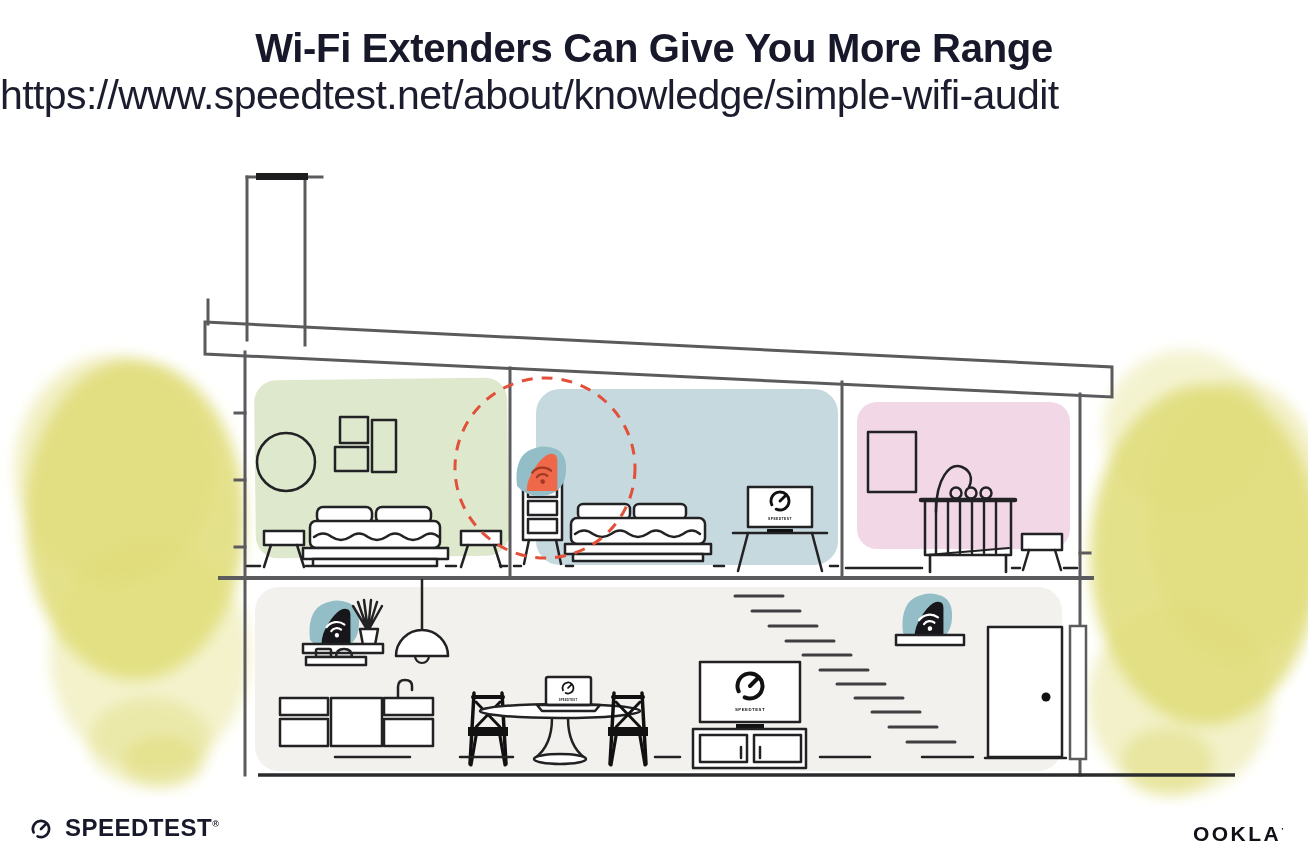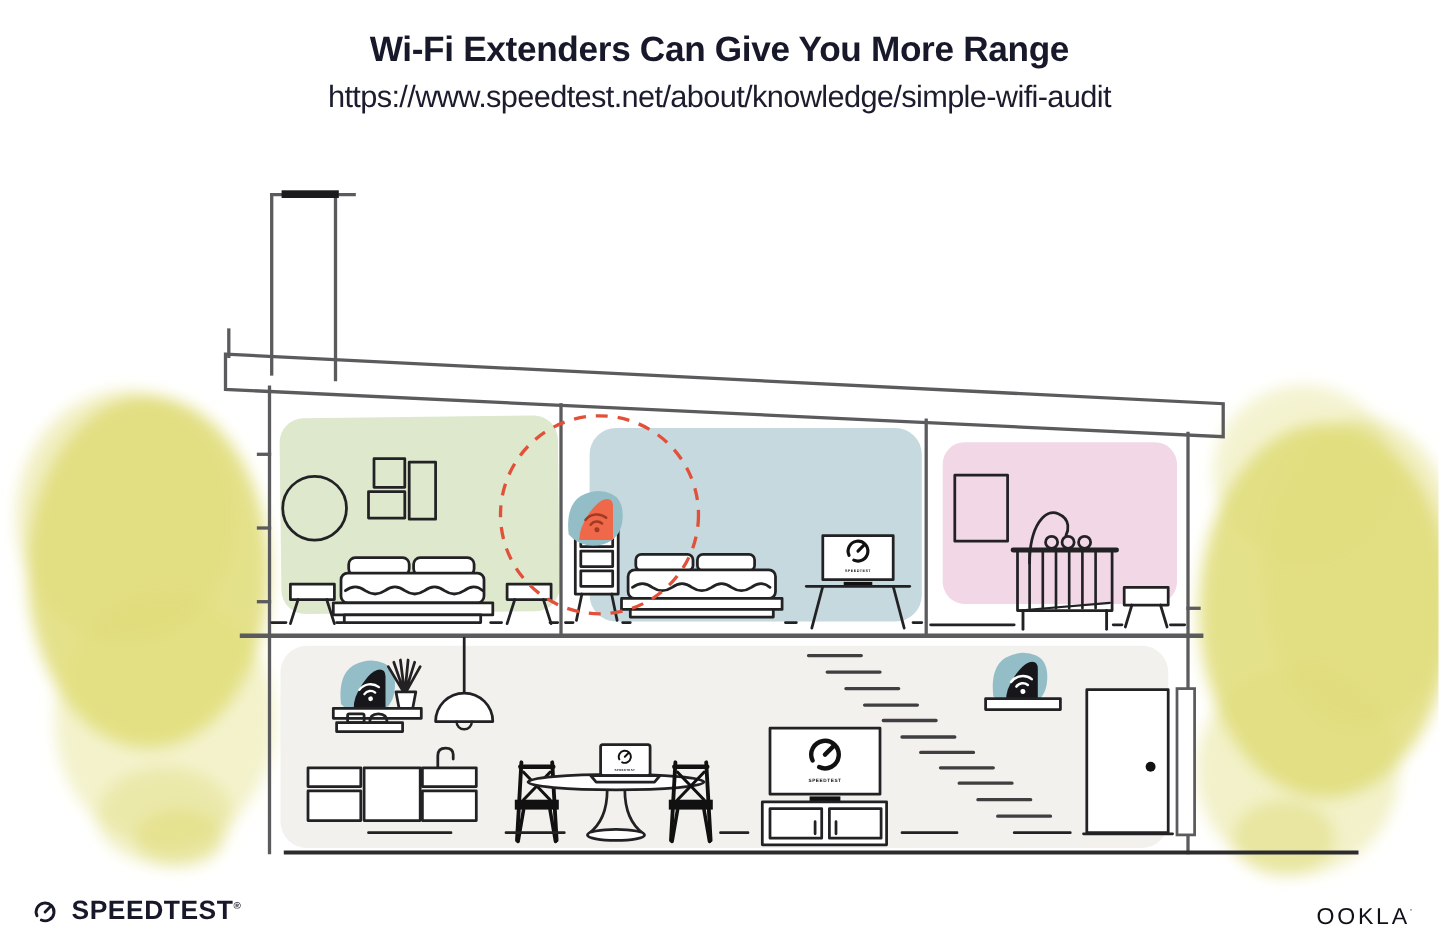--- a/index.html
+++ b/index.html
@@ -1,26 +1,26 @@
 <!DOCTYPE html>
 <html><head>
 <meta charset="utf-8">
 <style>
   html,body{margin:0;padding:0;background:#fff;}
   .page{position:relative;width:1308px;height:861px;background:#fff;overflow:hidden;
         font-family:"Liberation Sans",sans-serif;color:#17182a;}
   .title{position:absolute;top:26px;left:0;width:100%;text-align:center;
-         font-size:32px;font-weight:bold;letter-spacing:-0.3px;color:#17182a;}
-  .url{position:absolute;top:72px;left:0;width:100%;text-align:center;
-       font-size:28px;font-weight:400;letter-spacing:-0.6px;color:#1b1c2e;}
+         font-size:40px;font-weight:bold;letter-spacing:-0.3px;color:#17182a;}
+  .url{position:absolute;top:72px;left:0;width:100%;
+       font-size:41px;font-weight:400;letter-spacing:-0.6px;color:#1b1c2e;}
   .illu{position:absolute;top:0;left:0;}
   .footer-left{position:absolute;left:26px;top:814px;display:flex;align-items:flex-start;gap:9px;}
   .st-word{font-size:24px;font-weight:bold;letter-spacing:0.5px;color:#17182a;}
   .st-word sup{font-size:9px;vertical-align:super;}
-  .footer-right{position:absolute;right:22px;top:822px;font-size:21px;font-weight:normal;
+  .footer-right{position:absolute;right:22px;top:822px;font-size:21px;font-weight:bold;
                 letter-spacing:2.5px;color:#101018;}
   .footer-right sup{font-size:8px;}
   svg .ink{stroke:#222225;fill:none;stroke-width:2.5;stroke-linecap:round;stroke-linejoin:round;}
   svg .inkw{stroke:#222225;fill:#ffffff;stroke-width:2.5;stroke-linejoin:round;}
   svg .struct{stroke:#5b5b5e;fill:none;stroke-width:3;stroke-linecap:square;}
   svg .tvlabel{fill:#111;font-family:"Liberation Sans",sans-serif;font-weight:bold;text-anchor:middle;}
 </style>
 </head>
 <body>
 

